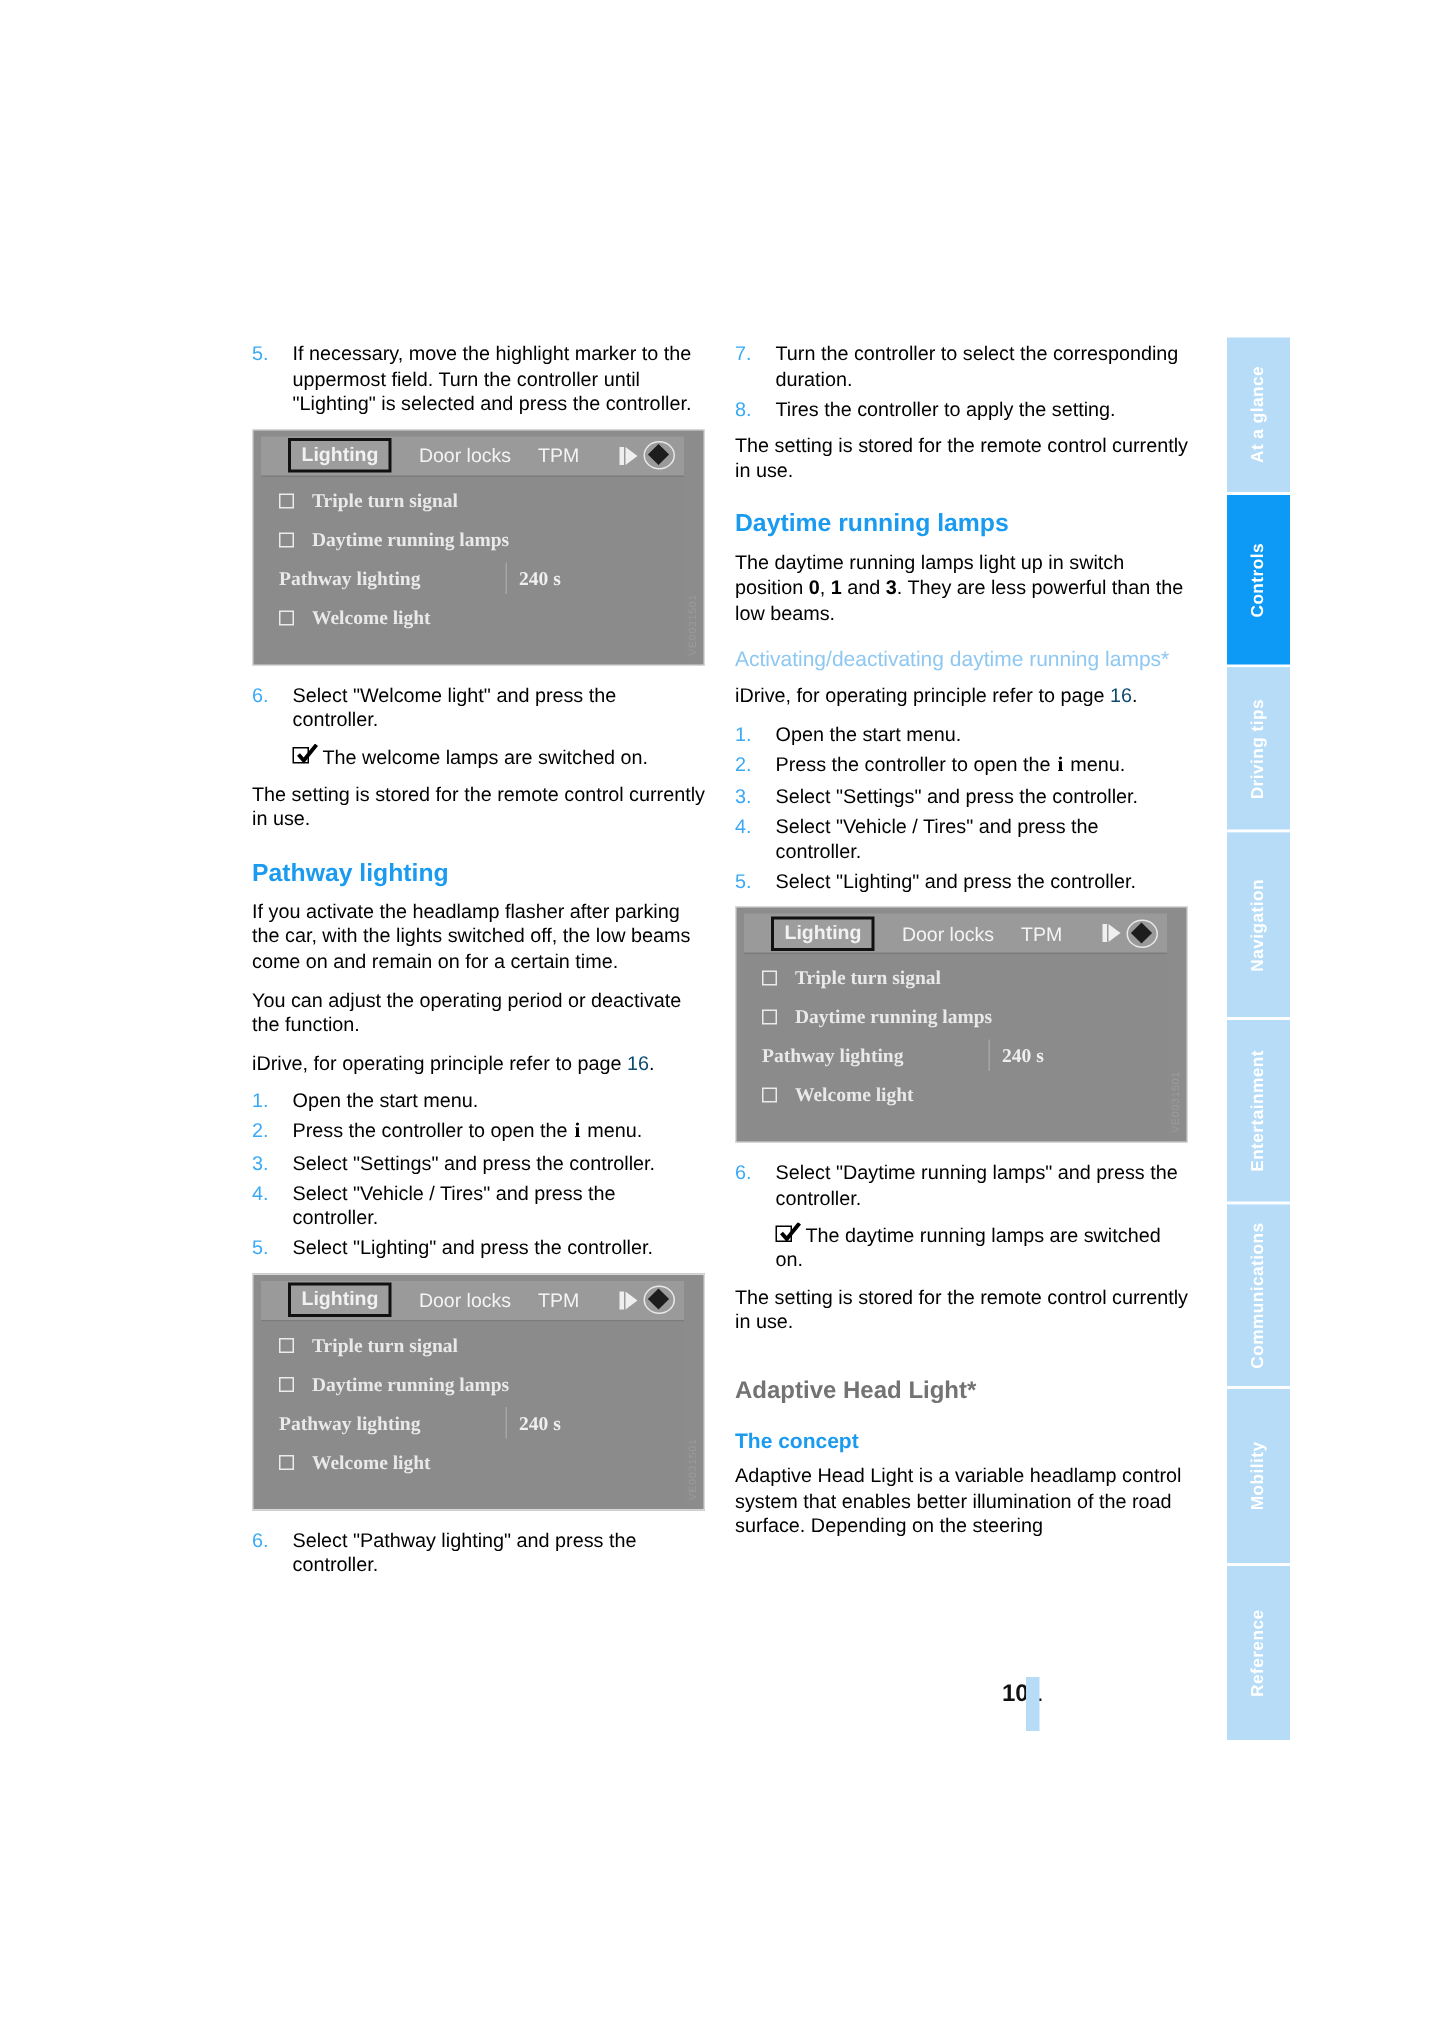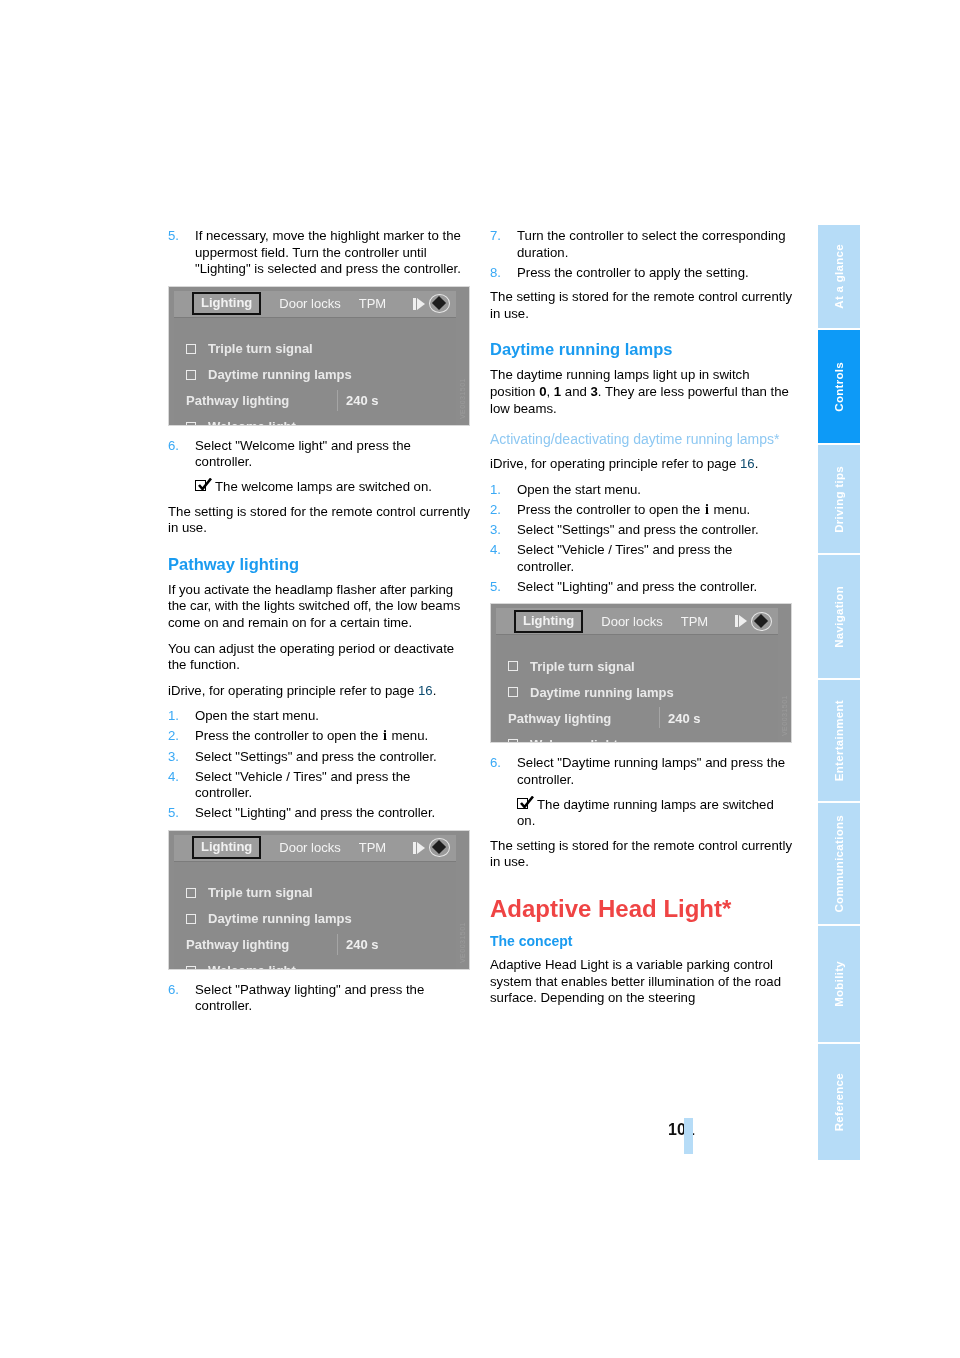--- a/index.html
+++ b/index.html
@@ -58,23 +58,23 @@
 
   h2.h-main {
     font-size:16.5px;
     font-weight:bold;
     color:#1a9bf0;
     margin-top:18px;
     margin-bottom:8px;
     line-height:19px;
   }
   h2.h-big {
-    font-size:24px;
-    font-weight:bold;
-    color:#ef4444;
+    font-size:16px;
+    font-weight:bold;
+    color:#737373;
     margin-top:26px;
     margin-bottom:12px;
     line-height:24px;
   }
   h3.h-sub {
     font-size:14px;
     font-weight:bold;
     color:#1a9bf0;
     margin-top:4px;
     margin-bottom:7px;
@@ -142,21 +142,21 @@
     font-weight:bold;
     font-style:normal;
     font-size:14px;
     padding:0 1px;
   }
 
   
   .idrive {
     position:relative;
     width:302px;
-    height:140px;
+    height:158px;
     margin:6px 0 12px 0;
     background:#8c8c8c;
     border:1px solid #d8d8d8;
     overflow:hidden;
   }
   .idrive .shot {
     position:absolute;
     left:5px; top:4px;
     width:282px; height:150px;
     background:#8b8b8b;
@@ -214,21 +214,21 @@
   .idrive .topbar .diamond-btn .ring {
     position:absolute;left:0;top:0;width:21px;height:19px;
     border:1.6px solid #e8e8e8;border-radius:50%;
   }
   .idrive .topbar .diamond-btn .dia {
     position:absolute;left:5px;top:4px;
     width:10px;height:10px;background:#1d1d1d;
     transform:rotate(45deg);
   }
 
-  .idrive .rows { padding-top:18px; }
+  .idrive .rows { padding-top:3px;font-family:Liberation Serif, serif; }
   .idrive .row {
     position:relative;
     height:26px;
     display:flex; align-items:center;
     color:#e9e9e9;
     font-size:13px;
     font-weight:bold;
   }
   .idrive .row .cb {
     width:10px;height:10px;
@@ -457,21 +457,21 @@
 
   <div class="col col-right">
 
     <ol class="steps">
       <li>
         <span class="num">7.</span>
         <span>Turn the controller to select the corresponding duration.</span>
       </li>
       <li>
         <span class="num">8.</span>
-        <span>Press the controller to apply the setting.</span>
+        <span>Tires the controller to apply the setting.</span>
       </li>
     </ol>
 
     <p class="body">The setting is stored for the remote control currently in use.</p>
 
     <h2 class="h-main">Daytime running lamps</h2>
     <p class="body"><span>The daytime running lamps light up in switch position </span><span class="bold">0</span><span>, </span><span class="bold">1</span><span> and </span><span class="bold">3</span><span>. They are less powerful than the low beams.</span></p>
 
     <h3 class="h-sub-light">Activating/deactivating daytime running lamps*</h3>
 
@@ -550,18 +550,18 @@
         <svg class="tick" viewBox="0 0 15 13">
             <path d="M2 7 L5.5 11 L14 0.5" stroke="#000" stroke-width="2.6" fill="none"></path>
           </svg>
       </span><span>The daytime running lamps are switched on.</span>
     </div>
 
     <p class="body">The setting is stored for the remote control currently in use.</p>
 
     <h2 class="h-big">Adaptive Head Light*</h2>
     <h3 class="h-sub">The concept</h3>
-    <p class="body">Adaptive Head Light is a variable parking control system that enables better illumination of the road surface. Depending on the steering</p>
+    <p class="body">Adaptive Head Light is a variable headlamp control system that enables better illumination of the road surface. Depending on the steering</p>
   </div>
 
   <div class="folio">101</div>
   <div class="folio-bar"></div>
 </div>
 
 </body></html>

